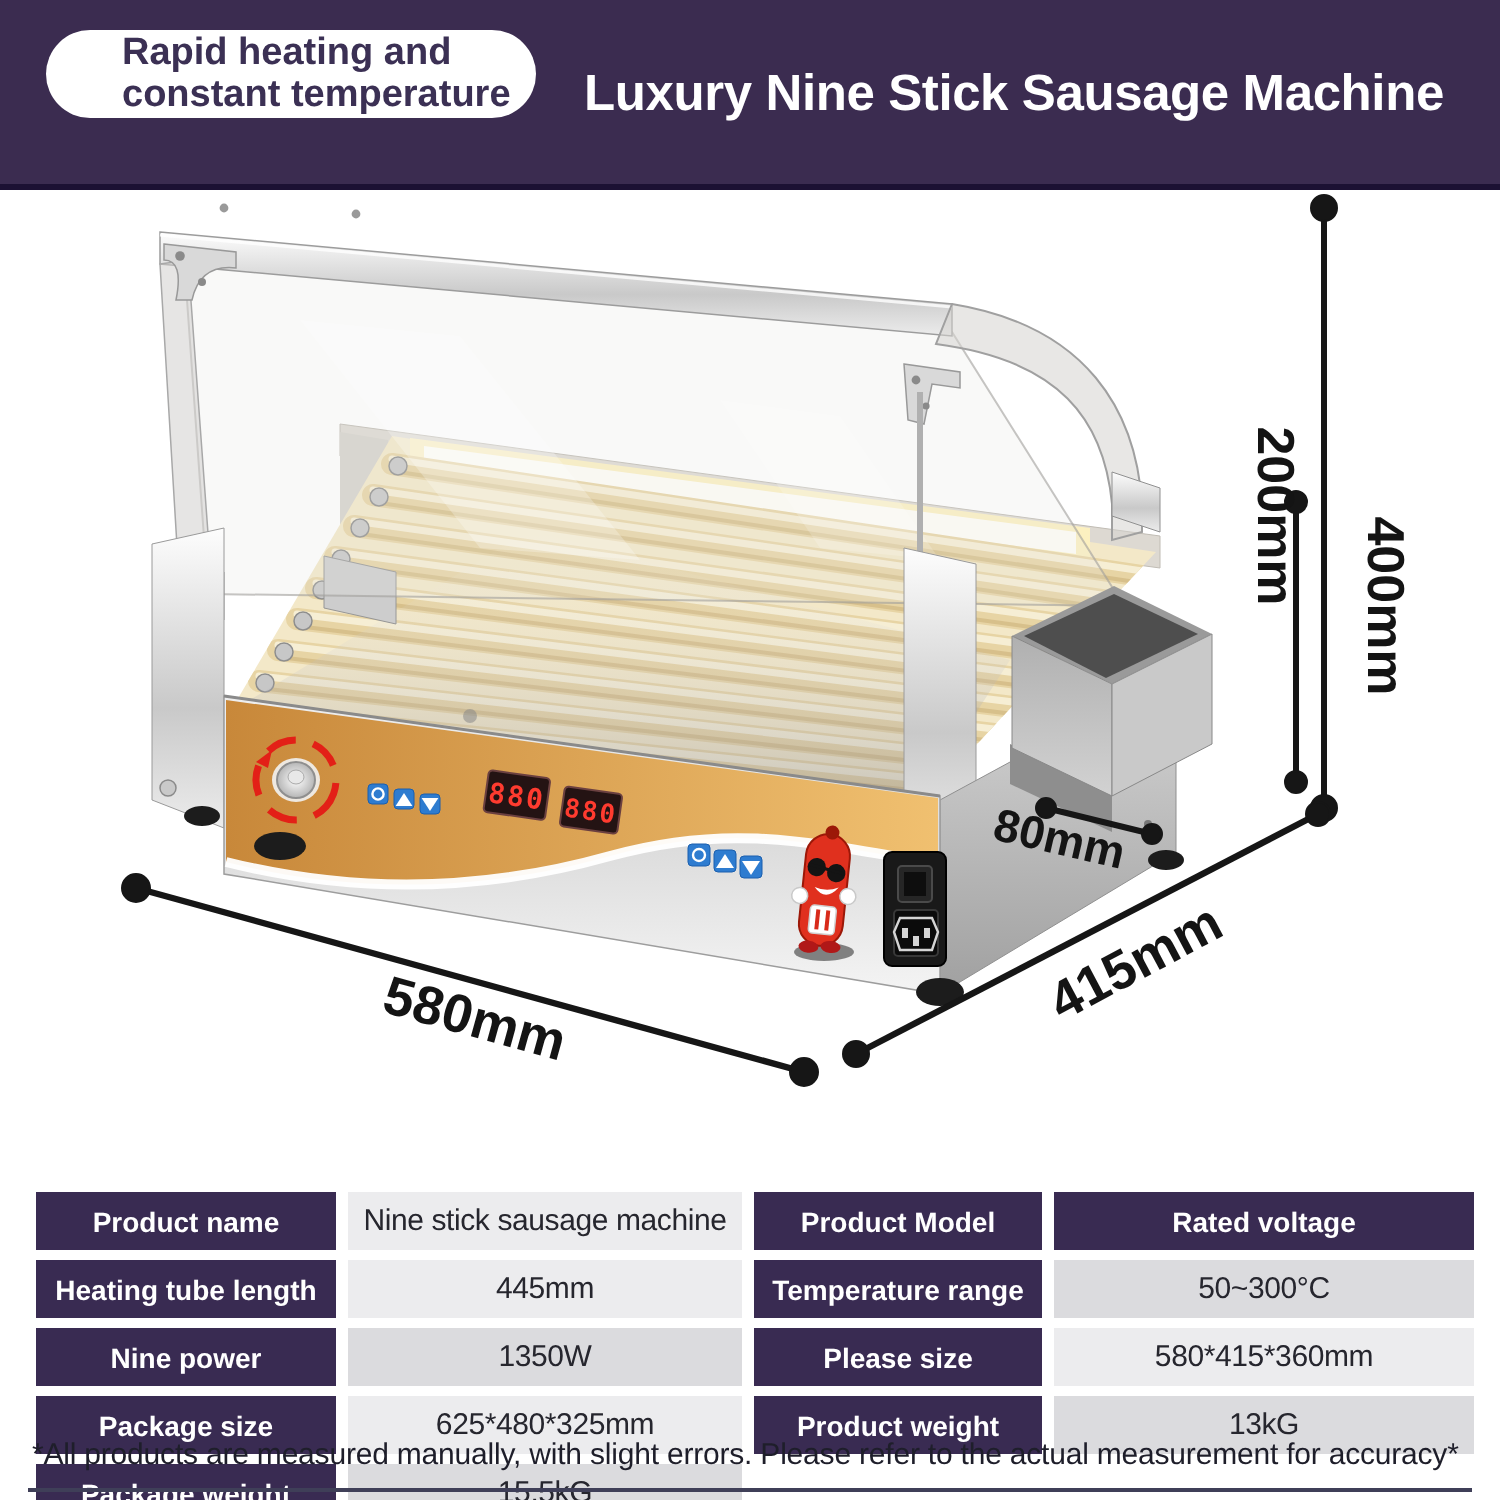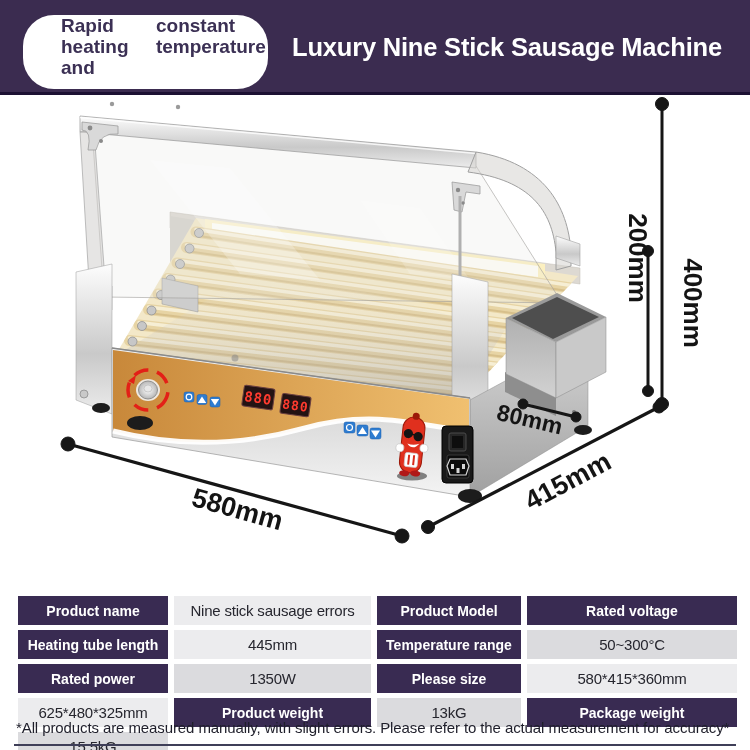--- a/index.html
+++ b/index.html
@@ -5,22 +5,22 @@
   :root{
     --purple:#3b2c50; --label-bg:#392b52; --note-ink:#1e1e2a;
   }
   html,body{margin:0;padding:0;background:#fff;}
   body{width:750px;height:750px;overflow:hidden;font-family:"Liberation Sans",sans-serif;}
   .stage{position:relative;width:750px;height:750px;background:#fff;}
 
   
   .banner{position:absolute;top:0;left:0;width:750px;height:95px;background:var(--purple);
           border-bottom:3px solid #1c1133;box-sizing:border-box;}
-  .badge{position:absolute;left:23px;top:15px;width:245px;height:74px;background:#fff;border-radius:31px;
-         display:flex;flex-direction:row;justify-content:center;padding-left:38px;box-sizing:border-box;
+  .badge{position:absolute;left:23px;top:15px;width:245px;height:44px;background:#fff;border-radius:31px;
+         display:flex;flex-direction:column;justify-content:center;padding-left:38px;box-sizing:border-box;
          color:#3b3054;font-size:19px;font-weight:600;line-height:21px;}
   .title{position:absolute;left:272px;top:0;width:470px;height:95px;display:flex;align-items:center;
          justify-content:center;color:#fff;font-size:25.5px;font-weight:bold;letter-spacing:-0.2px;white-space:nowrap;}
 
   
   .art{position:absolute;left:0;top:0;width:750px;height:750px;}
 
   
   .spec{position:absolute;left:18px;top:576px;display:grid;
         grid-template-columns:150px 197px 144px 210px;grid-auto-rows:29px;gap:5px 6px;margin-top:20px;}
@@ -275,31 +275,32 @@
         <line x1="428" y1="527" x2="659" y2="407" stroke-width="3.2"></line>
         <circle cx="428" cy="527" r="6.5"></circle>
           <circle cx="659" cy="407" r="6"></circle>
         <text class="dim-label" font-size="27" text-anchor="middle" transform="translate(572,489) rotate(-28)" stroke="none">415mm</text>
       </g>
     </g>
   </svg>
 
   <div class="spec" id="spec-table">
       <div class="cell lab">Product name</div>
-      <div class="cell val">Nine stick sausage errors</div>
+      <div class="cell val">Nine stick sausage machine</div>
       <div class="cell lab">Product Model</div>
       <div class="cell lab">Rated voltage</div>
       <div class="cell lab">Heating tube length</div>
       <div class="cell val">445mm</div>
       <div class="cell lab">Temperature range</div>
       <div class="cell val dark">50~300°C</div>
-      <div class="cell lab">Rated power</div>
+      <div class="cell lab">Nine power</div>
       <div class="cell val dark">1350W</div>
       <div class="cell lab">Please size</div>
       <div class="cell val">580*415*360mm</div>
+      <div class="cell lab">Package size</div>
       <div class="cell val">625*480*325mm</div>
       <div class="cell lab">Product weight</div>
       <div class="cell val dark">13kG</div>
       <div class="cell lab">Package weight</div>
       <div class="cell val dark">15.5kG</div>
     </div>
 
   <div class="note">*All products are measured manually, with slight errors. Please refer to the actual measurement for accuracy*</div>
   <div class="rule"></div>
 </div>

